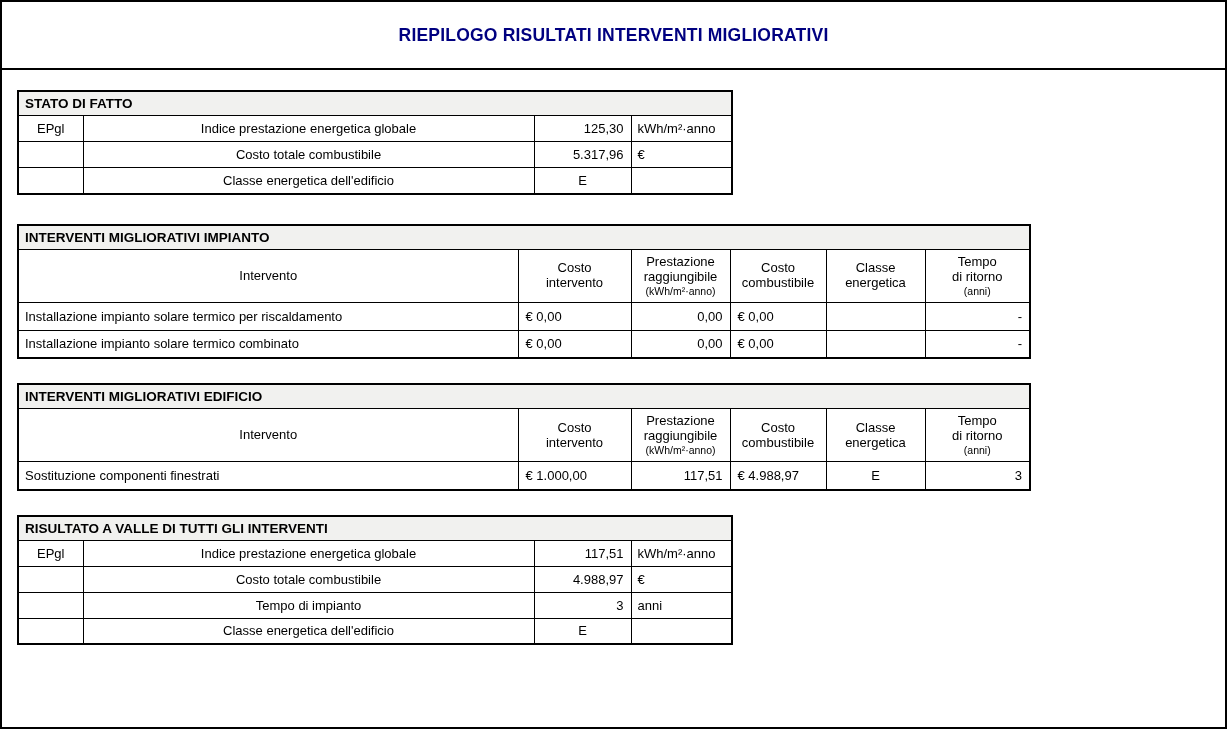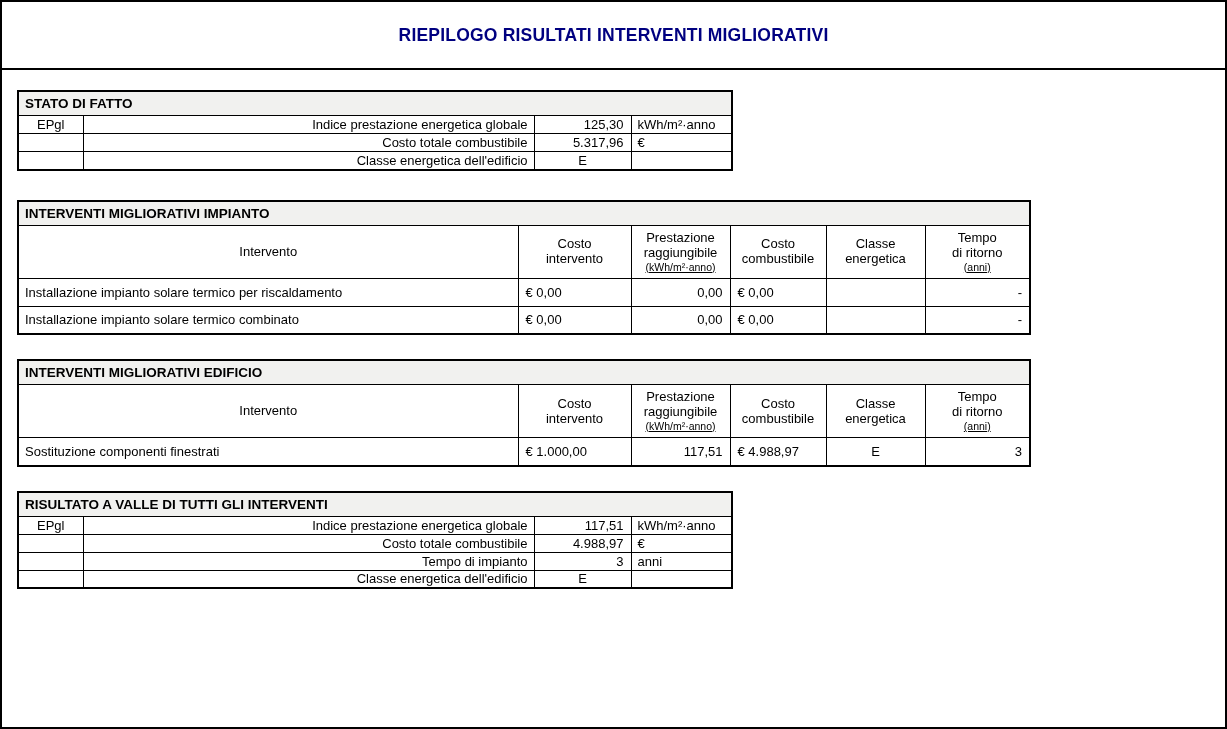--- a/index.html
+++ b/index.html
@@ -46,34 +46,34 @@
   tr.section th {
     background: var(--section-header-bg, #F1F1EF);
     text-align: left;
     font-weight: bold;
     font-size: 13.5px;
     padding: 0 6px;
     height: 23px;
   }
   
   table.kv { width: 714px; }
-  table.kv tr.data { height: 18px; margin-left: 29px; }
+  table.kv tr.data { height: 26px; margin-left: 29px; }
   table.kv td.code  { text-align: center; }
-  table.kv td.label { text-align: right;  padding: 0 6px; }
+  table.kv td.label { text-align: center;  padding: 0 6px; }
   table.kv td.value { padding: 0 7px; }
   table.kv td.unit  { text-align: left;  padding: 0 6px; }
   td[data-align="right"]  { text-align: right; }
   td[data-align="center"] { text-align: center; }
 
   
   table.interv { width: 1012px; }
   table.interv tr.colhead { height: 53px; }
   table.interv tr.colhead th { font-weight: normal; text-align: center; }
   table.interv tr.colhead th div { line-height: 15px; }
-  table.interv tr.colhead th div.sub { font-size: 10.5px; line-height: 13px; margin-top: 1px; text-decoration: underline; }
+  table.interv tr.colhead th div.sub { font-size: 10.5px; line-height: 13px; margin-top: 1px; }
   table.interv tr.data { height: 28px; }
   table.interv td.intervento { text-align: left;   padding: 0 6px; }
   table.interv td.money      {  padding: 0 7px; }
   table.interv td.prest      { text-align: right;  padding: 0 7px; }
   table.interv td.classe     { text-align: center; }
   table.interv td.tempo      { text-align: right;  padding: 0 7px; }
 
   .mt-t1 { margin-top: 20px; }
   .mt-t2 { margin-top: 29px; }
   .mt-t3 { margin-top: 24px; }

